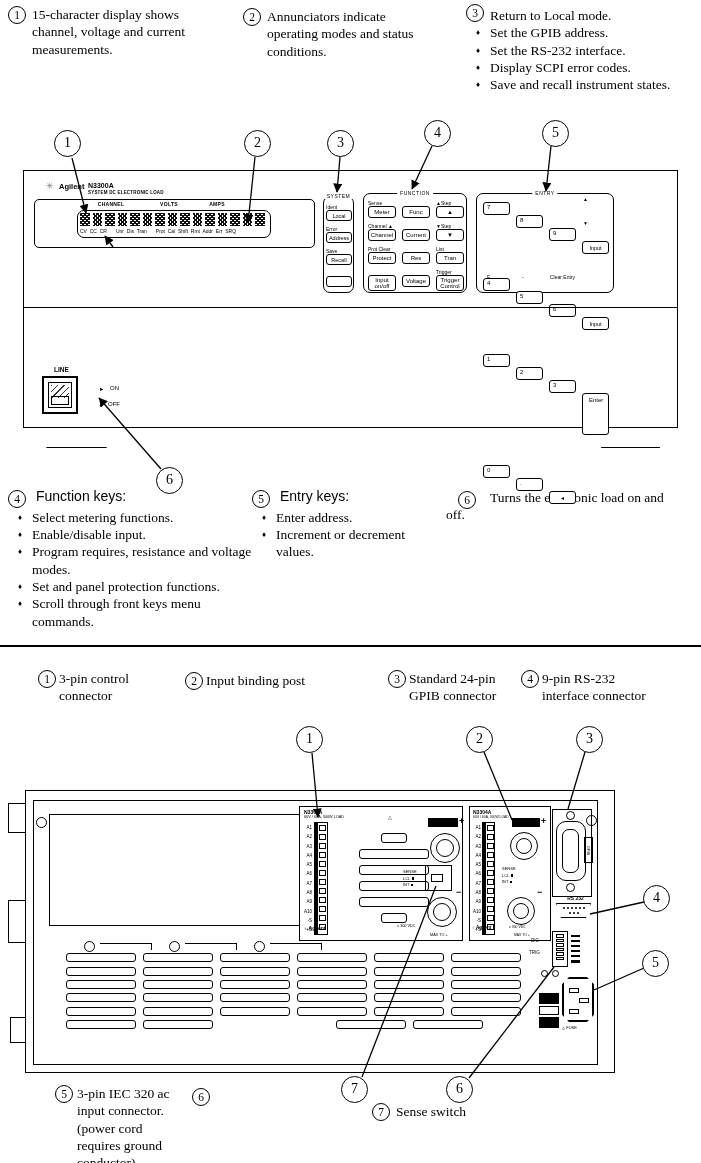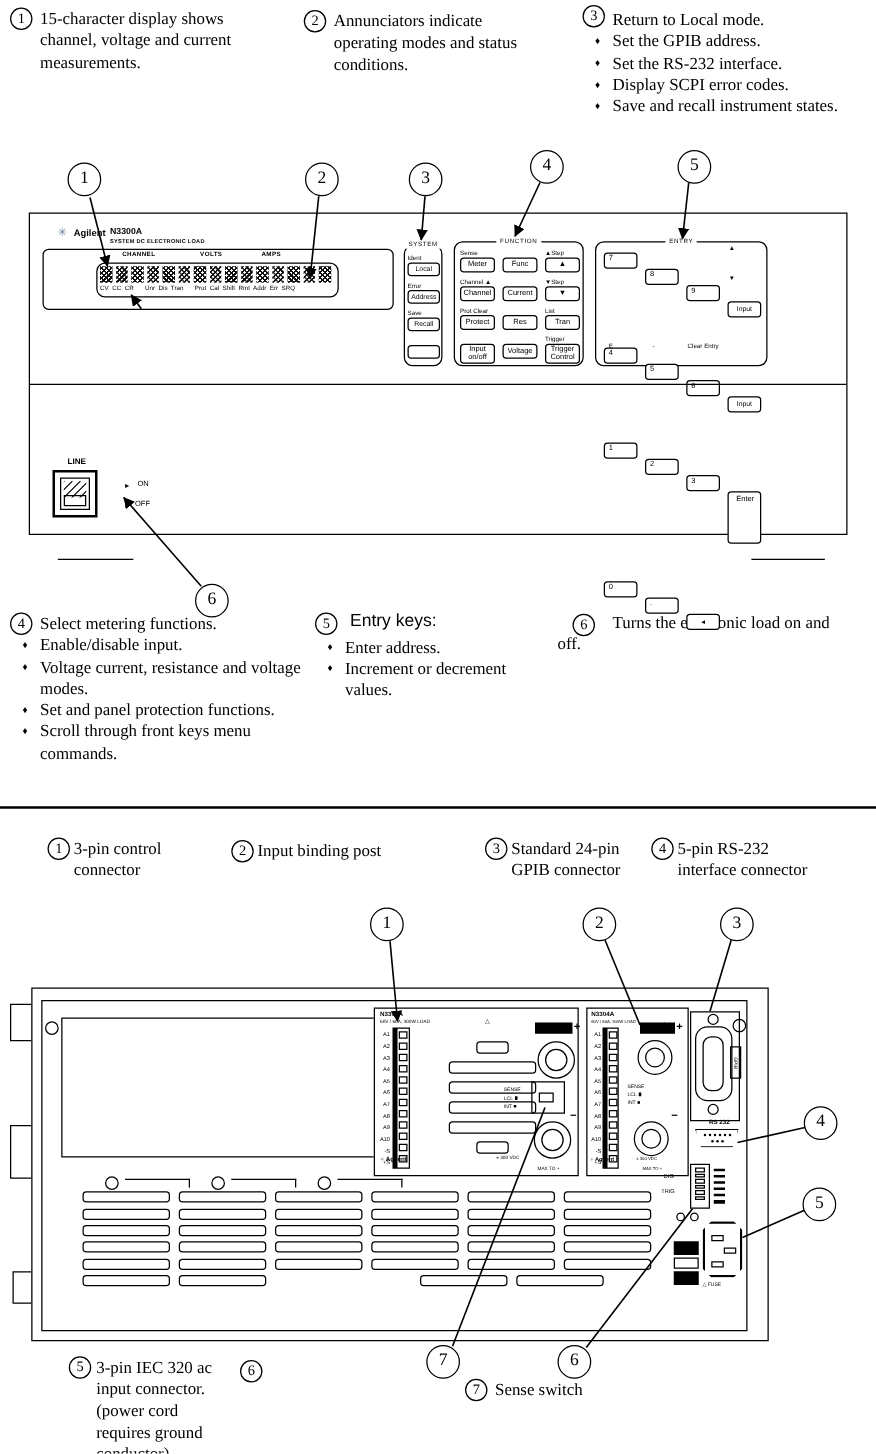--- a/index.html
+++ b/index.html
@@ -342,32 +342,33 @@
       <span class="abs" style="left:86px;top:77px;font-size:6px">ON</span>
       <span class="abs" style="left:75px;top:94px;font-size:5.5px">►</span>
       <span class="abs" style="left:84px;top:93px;font-size:6px">OFF</span>
     </div>
   </div>
   <div class="foot" style="left:38px;top:428px;width:77px"></div>
   <div class="foot" style="left:593px;top:428px;width:75px"></div>
 
   <div class="note" style="left:8px;top:487px;width:248px">
     <span class="cnum" style="top:3px">4</span>
+    <div class="ntitle-sans">Function keys:</div>
     <div class="blist">
       <div class="brow">
           <span class="bdia">♦</span>
           <div class="btext">Select metering functions.</div>
         </div>
       <div class="brow">
           <span class="bdia">♦</span>
           <div class="btext">Enable/disable input.</div>
         </div>
       <div class="brow">
           <span class="bdia">♦</span>
-          <div class="btext">Voltage current, resistance and voltage modes.</div>
+          <div class="btext">Program requires, resistance and voltage modes.</div>
         </div>
       <div class="brow">
           <span class="bdia">♦</span>
           <div class="btext">Set and panel protection functions.</div>
         </div>
       <div class="brow">
           <span class="bdia">♦</span>
           <div class="btext">Scroll through front keys menu commands.</div>
         </div>
     </div>
@@ -400,21 +401,21 @@
   <div class="note" style="left:185px;top:672px;width:160px">
     <span class="cnum">2</span>
     <div class="ntext" style="margin-left:21px">Input binding post</div>
   </div>
   <div class="note" style="left:388px;top:670px;width:118px">
     <span class="cnum">3</span>
     <div class="ntext" style="margin-left:21px">Standard 24-pin GPIB connector</div>
   </div>
   <div class="note" style="left:521px;top:670px;width:135px">
     <span class="cnum">4</span>
-    <div class="ntext" style="margin-left:21px">5-pin RS-232 interface connector</div>
+    <div class="ntext" style="margin-left:21px">9-pin RS-232 interface connector</div>
   </div>
 
   <div class="ear" style="left:8px;top:803px;width:18px;height:30px"></div>
   <div class="ear" style="left:8px;top:900px;width:18px;height:43px"></div>
   <div class="ear" style="left:10px;top:1017px;width:16px;height:26px"></div>
 
   <div class="rpanel">
     <div class="rinner"></div>
     <div class="abs" style="left:23px;top:23px;width:252px;height:112px;border:1px solid #000;background:#fff"></div>
     <div class="screw" style="left:10px;top:26px;width:11px;height:11px"></div>

